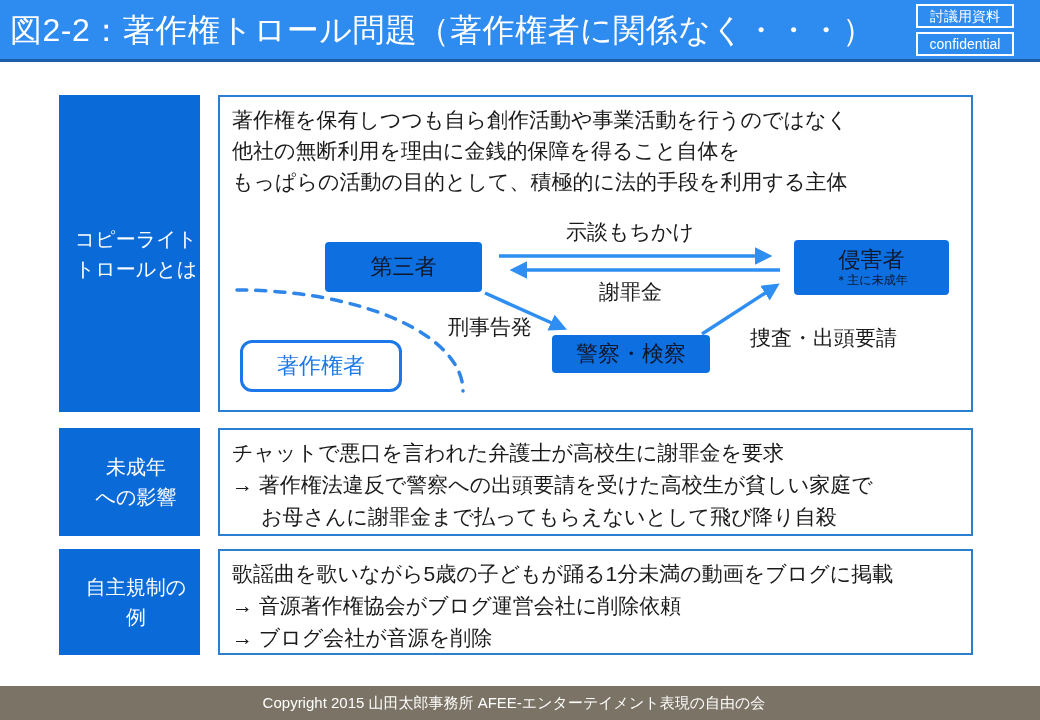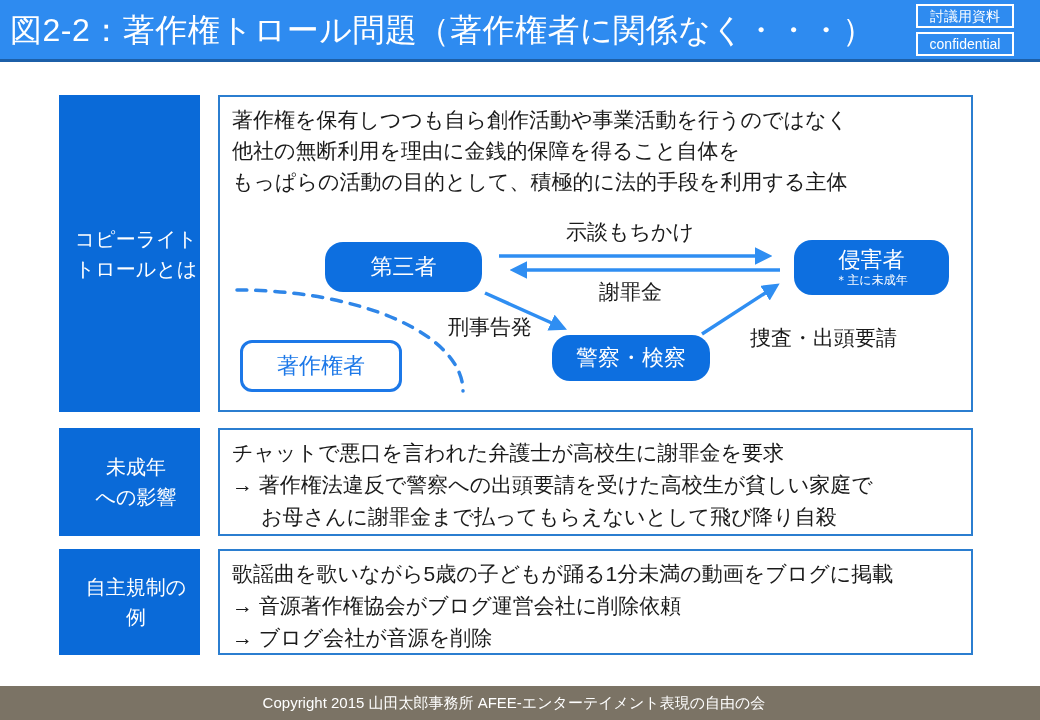--- a/index.html
+++ b/index.html
@@ -87,29 +87,29 @@
     font-size: 21px;
     line-height: 31px;
     white-space: nowrap;
   }
   .body-text .indent { padding-left: 29px; }
 
   
   .diagram-node {
     position: absolute;
     background: #0d6fe0;
-    border-radius: 18px;
-    color: #ffffff;
+    border-radius: 4px;
+    color: #0f172a;
     text-align: center;
     display: flex;
     flex-direction: column;
     justify-content: center;
   }
   .node-third  { left: 105px; top: 145px; width: 157px; height: 50px; font-size: 22px; }
-  .node-police { left: 332px; top: 238px; width: 158px; height: 46px; font-size: 22px; }
+  .node-police { left: 332px; top: 238px; width: 158px; height: 38px; font-size: 22px; }
   .node-infringer { left: 574px; top: 143px; width: 155px; height: 55px; }
   .node-infringer .main { font-size: 22px; line-height: 26px; }
   .node-infringer .sub  { font-size: 12px; line-height: 15px; }
   .node-holder {
     left: 20px; top: 243px; width: 162px; height: 52px;
     background: #ffffff;
     border: 3px solid #1c78e8;
     border-radius: 12px;
     color: #1c78e8;
     font-size: 22px;

